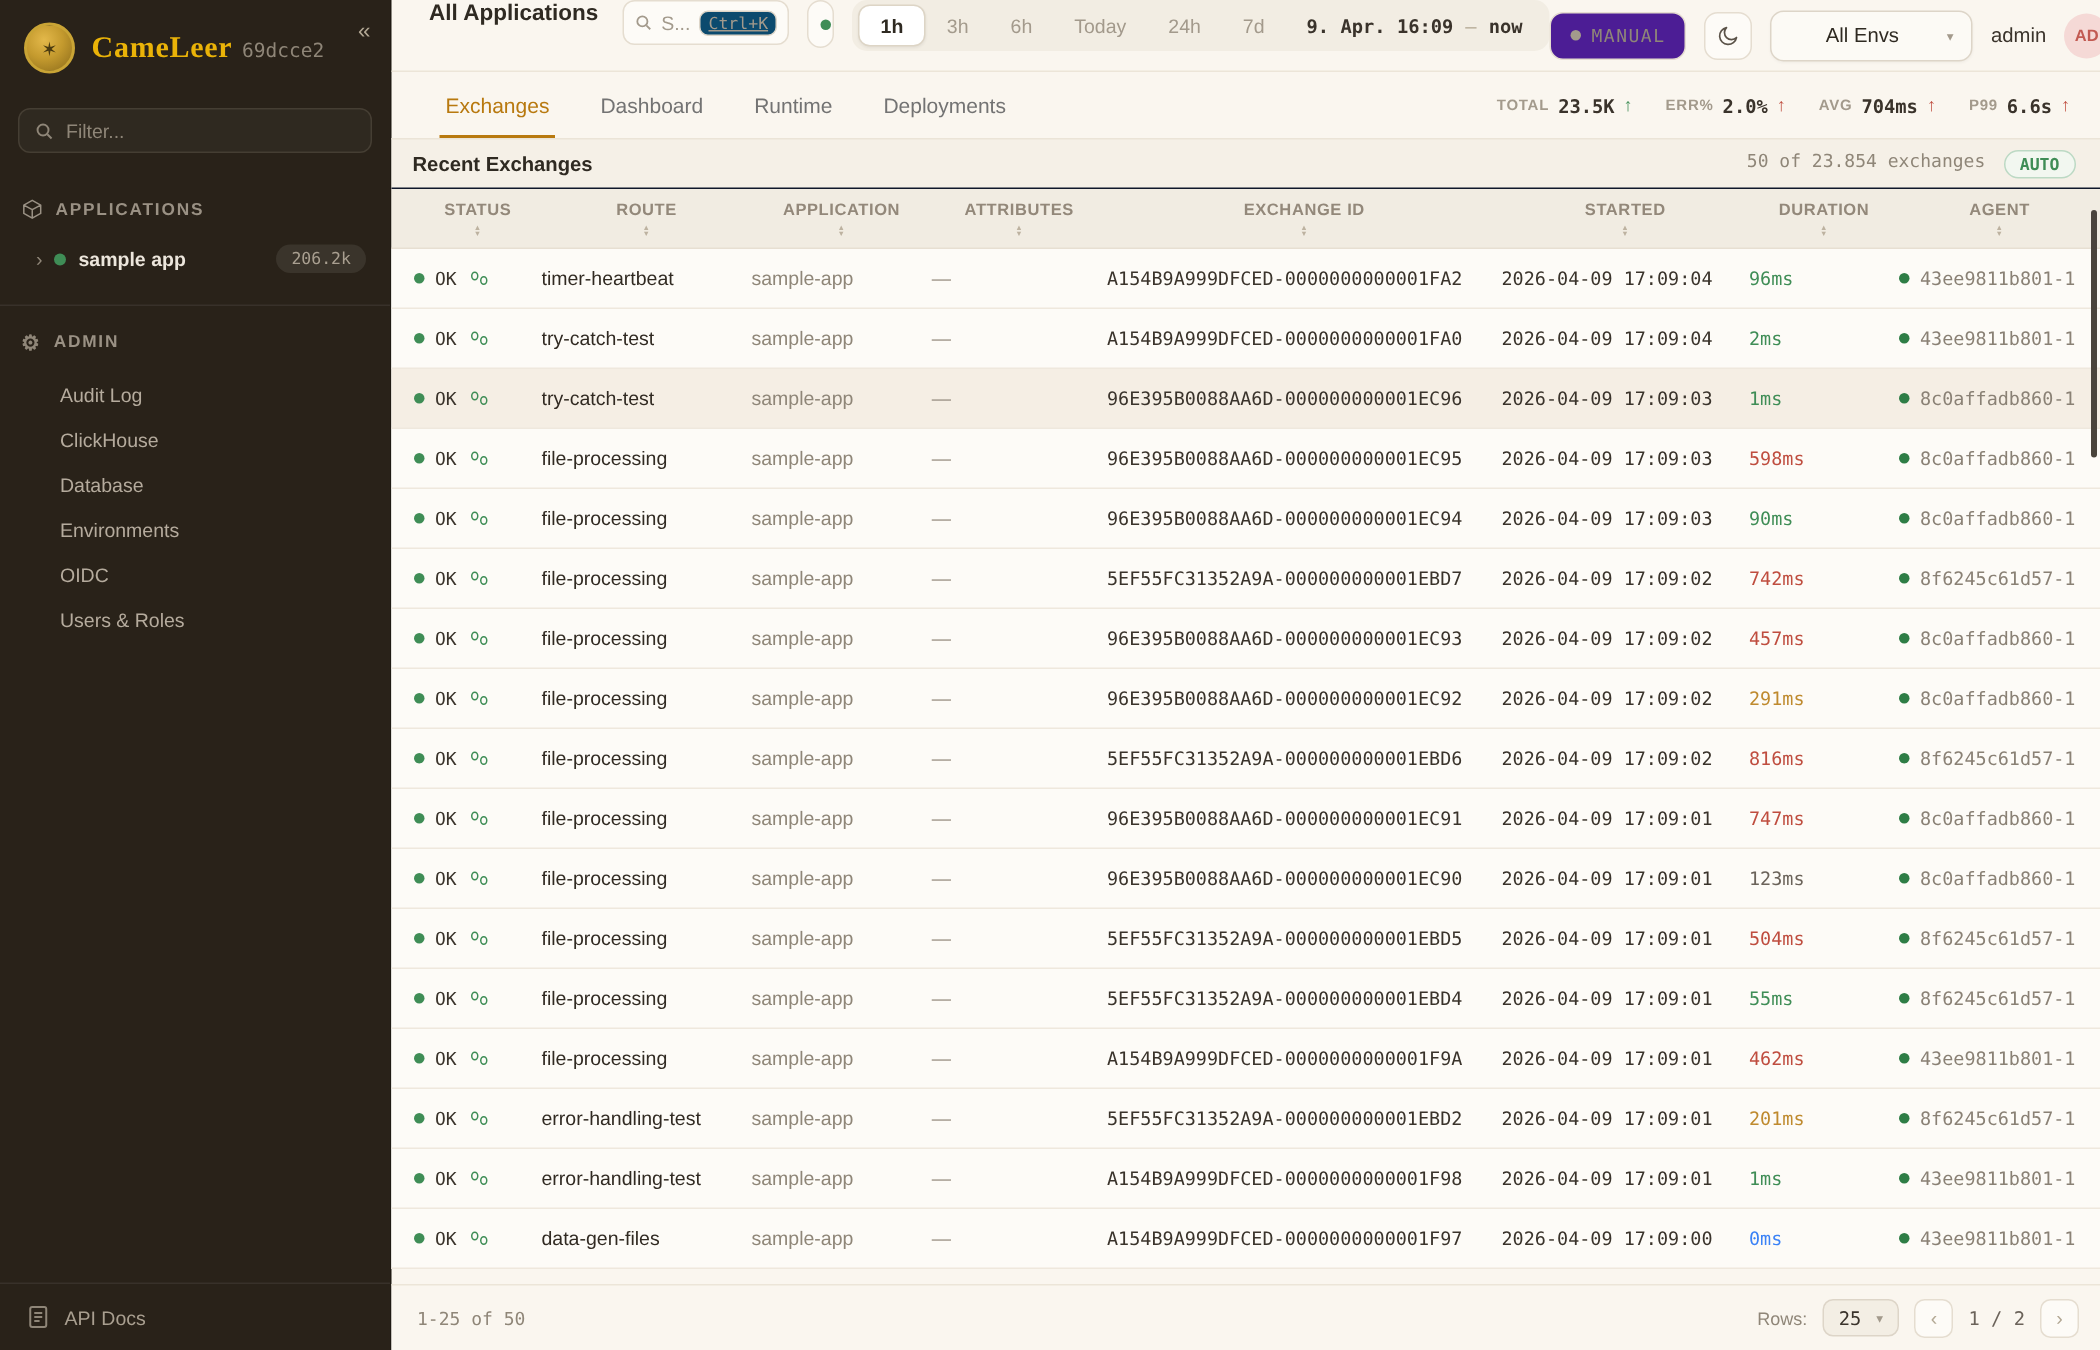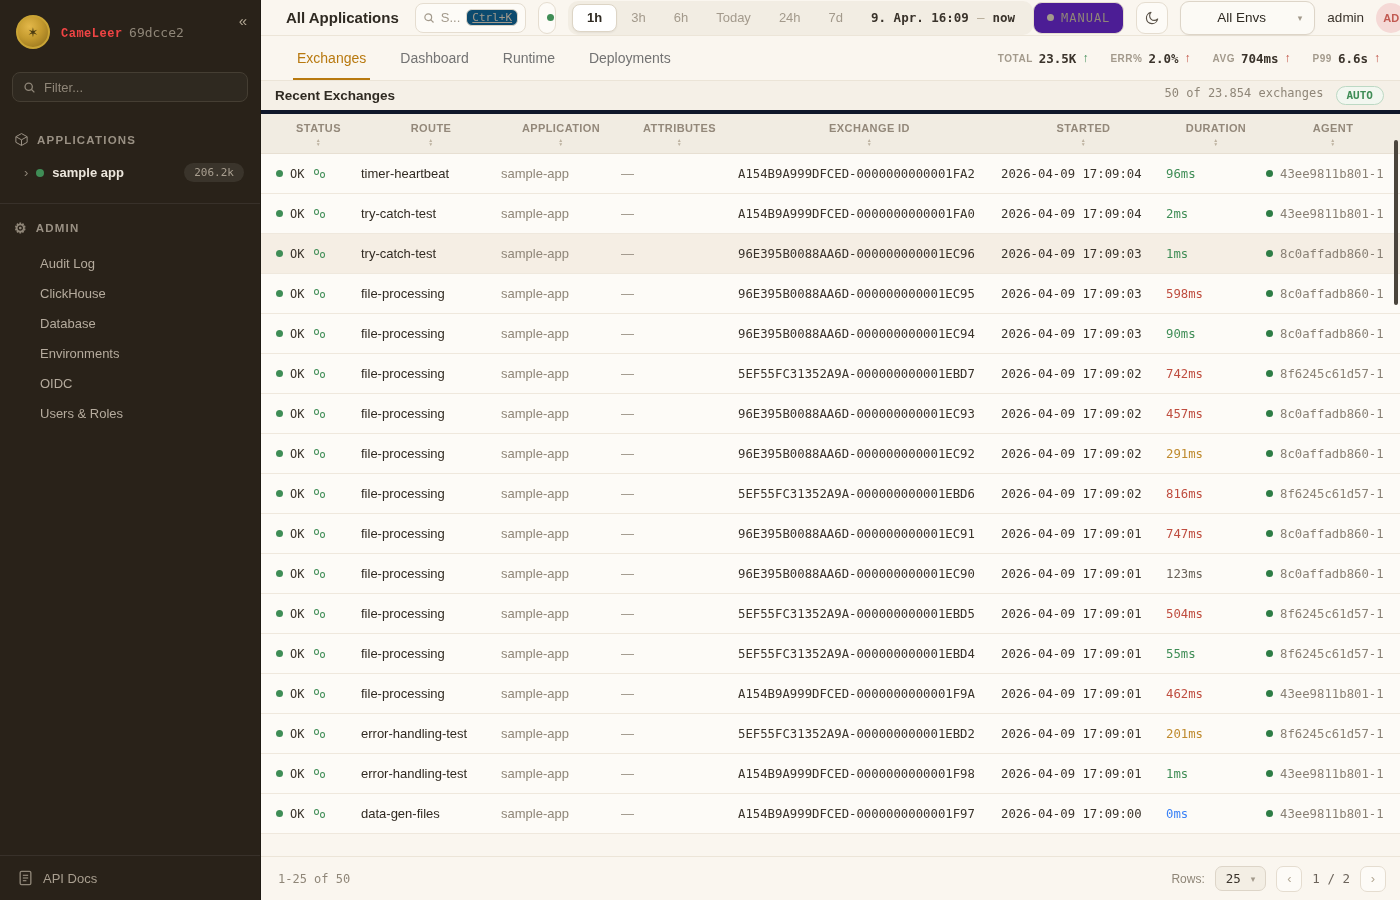--- a/index.html
+++ b/index.html
@@ -3,21 +3,21 @@
 <meta charset="utf-8">
 <style>
   * { margin:0; padding:0; box-sizing:border-box; }
   html,body { width:1400px; height:900px; overflow:hidden; }
   body { font-family:"Liberation Sans", sans-serif; background:#faf6ef; position:relative; }
 
   
   .sidebar { position:absolute; left:0; top:0; width:260px; height:900px; background:#292219; color:#a99f90; }
   .sb-header { height:64px; display:flex; align-items:center; gap:11px; padding:0 16px; position:relative; }
   .logo { width:34px; height:34px; border-radius:50%; background:radial-gradient(circle at 38% 32%, #e3b84a 0%, #c49a2e 45%, #8a6a1a 100%); border:2px solid #c9a435; display:flex; align-items:center; justify-content:center; color:#4a3a10; font-size:13px; }
-  .brand { font-family:Liberation Mono, monospace; font-weight:bold; font-size:12px; color:#ef4444; letter-spacing:.5px; }
+  .brand { font-family:Liberation Serif, serif; font-weight:bold; font-size:20px; color:#eab308; letter-spacing:.5px; }
   .brand-ver { font-family:"DejaVu Sans Mono", monospace; font-size:13px; color:#8f8678; margin-left:2px; }
   .collapse-btn { position:absolute; right:13px; top:12px; font-size:15px; color:#b3a894; cursor:pointer; }
   .sb-filter { margin:8px 12px 0; height:30px; background:#2f2920; border:1px solid #453e33; border-radius:8px; display:flex; align-items:center; gap:8px; padding:0 10px; color:#8f8678; font-size:13px; }
   .sb-section { padding:0 14px; margin-top:30px; }
   .sb-sec-head { display:flex; align-items:center; gap:8px; font-size:11.5px; font-weight:bold; letter-spacing:1.2px; color:#9a9184; }
   .sb-app-row { margin-top:13px; display:flex; align-items:center; gap:8px; padding:3px 2px 3px 10px; cursor:pointer; }
   .sb-app-row .chev { color:#8f8678; font-size:13px; }
   .dot { width:8px; height:8px; border-radius:50%; background:#3f8d56; display:inline-block; flex:none; }
   .sb-app-label { color:#ece6dc; font-weight:bold; font-size:13px; }
   .sb-badge { margin-left:auto; background:#3a342b; border-radius:999px; padding:3px 10px; font-family:"DejaVu Sans Mono", monospace; font-size:11px; color:#a99f90; }
@@ -25,21 +25,21 @@
   .sb-admin-items { margin:12px 0 0 26px; display:flex; flex-direction:column; }
   .sb-admin-items div { height:30px; display:flex; align-items:center; font-size:13px; color:#b5ab9d; cursor:pointer; }
   .sb-bottom { position:absolute; bottom:0; left:0; right:0; border-top:1px solid #38312a; }
   .sb-bottom-item { display:flex; align-items:center; gap:10px; padding:14px 18px; font-size:13px; color:#a99f90; cursor:pointer; }
   .gear { font-size:14px; color:#8f8678; }
 
   
   .main { position:absolute; left:260px; top:0; width:1140px; height:900px; background:#faf6ef; border-left:1px solid #1f1a13; }
 
   
-  .topbar { height:36px; display:flex; align-items:center; padding:0 22px 0 25px; border-bottom:1px solid #ece5d8; }
+  .topbar { height:48px; display:flex; padding:0 22px 0 25px; border-bottom:1px solid #ece5d8; }
   .page-title { font-size:15px; font-weight:bold; color:#2f2a22; white-space:nowrap; }
   .searchbox { margin-left:16px; width:118px; height:30px; background:#fdfbf7; border:1px solid #e5ddd0; border-radius:8px; display:flex; align-items:center; gap:6px; padding:0 7px; cursor:text; }
   .searchbox .ph { color:#a39a8c; font-size:13px; }
   .kbd { font-family:"DejaVu Sans Mono", monospace; font-size:11px; color:#a39a8c; border:1px solid #ddd5c8; background:#0c4a6e; border-radius:6px; padding:1px 5px;text-decoration:underline; }
   .online-btn { margin-left:12px; width:36px; height:32px; border:1px solid #e5ddd0; background:#fdfbf7; border-radius:9px; display:flex; align-items:center; gap:5px; padding:0 8px; overflow:hidden; cursor:pointer; }
   .online-btn .dot { width:7px; height:7px; }
   .segment { margin-left:12px; height:34px; background:#f2ede3; border-radius:10px; display:flex; align-items:center; padding:0 4px; }
   .seg-item { padding:0 14px; height:28px; display:flex; align-items:center; color:#a39a8c; font-size:13px; border-radius:8px; cursor:pointer; white-space:nowrap; }
   .seg-item.active { background:#fff; border:1px solid #ddd5c6; box-shadow:0 1px 2px rgba(0,0,0,.06); color:#2f2a22; font-weight:bold; }
   .seg-date { display:flex; align-items:center; gap:8px; padding:0 14px; font-family:"DejaVu Sans Mono", monospace; font-size:12.5px; font-weight:bold; color:#3a332b; cursor:pointer; white-space:nowrap; }
@@ -61,21 +61,21 @@
   .tab { display:flex; align-items:center; font-size:14px; color:#737373; position:relative; cursor:pointer; }
   .tab.active { color:#b8790f; }
   .tab.active::after { content:""; position:absolute; left:-4px; right:-4px; bottom:0; height:2px; background:#b8790f; }
   .stats { margin-left:auto; display:flex; align-items:center; gap:22px; }
   .stat { display:flex; align-items:center; gap:6px; }
   .stat .sl { font-size:10px; font-weight:bold; letter-spacing:.5px; color:#a39a8c; }
   .stat .sv { font-family:"DejaVu Sans Mono", monospace; font-size:12.5px; font-weight:bold; color:#3a332b; }
   .stat .arrow { font-size:12px; font-weight:bold; }
 
   
-  .recentbar { height:34px; background:#f5f0e7; border-top:1px solid #ebe4d7; border-bottom:4px solid #0f172a; display:flex; align-items:center; padding:0 16px 0 14px; }
+  .recentbar { height:34px; background:#f5f0e7; border-top:1px solid #ebe4d7; border-bottom:1px solid #0f172a; display:flex; align-items:center; padding:0 16px 0 14px; }
   .recent-title { font-size:13.5px; font-weight:bold; color:#2f2a22; }
   .recent-right { margin-left:auto; display:flex; align-items:flex-start; gap:12px; }
   .recent-count { font-family:"DejaVu Sans Mono", monospace; font-size:12px; color:#8f8678; }
   .auto-badge { font-family:"DejaVu Sans Mono", monospace; font-size:11px; font-weight:bold; color:#3f8d56; border:1px solid #bcd9c4; background:#f2f7f0; border-radius:999px; padding:2px 10px; cursor:pointer; }
 
   
   .gridcols { display:grid; grid-template-columns:85px 140px 120px 117px 263px 165px 100px 1fr; align-items:center; padding-left:15px; }
   .thead { height:40px; background:#f1ece2; border-bottom:1px solid #e7dfd2; }
   .th { display:flex; align-items:center; gap:4px; font-size:11px; font-weight:bold; letter-spacing:.4px; color:#93887a; cursor:pointer;flex-direction:column; }
   .sort { display:inline-flex; flex-direction:column; line-height:4px; font-size:5px; color:#bdb2a0; }

